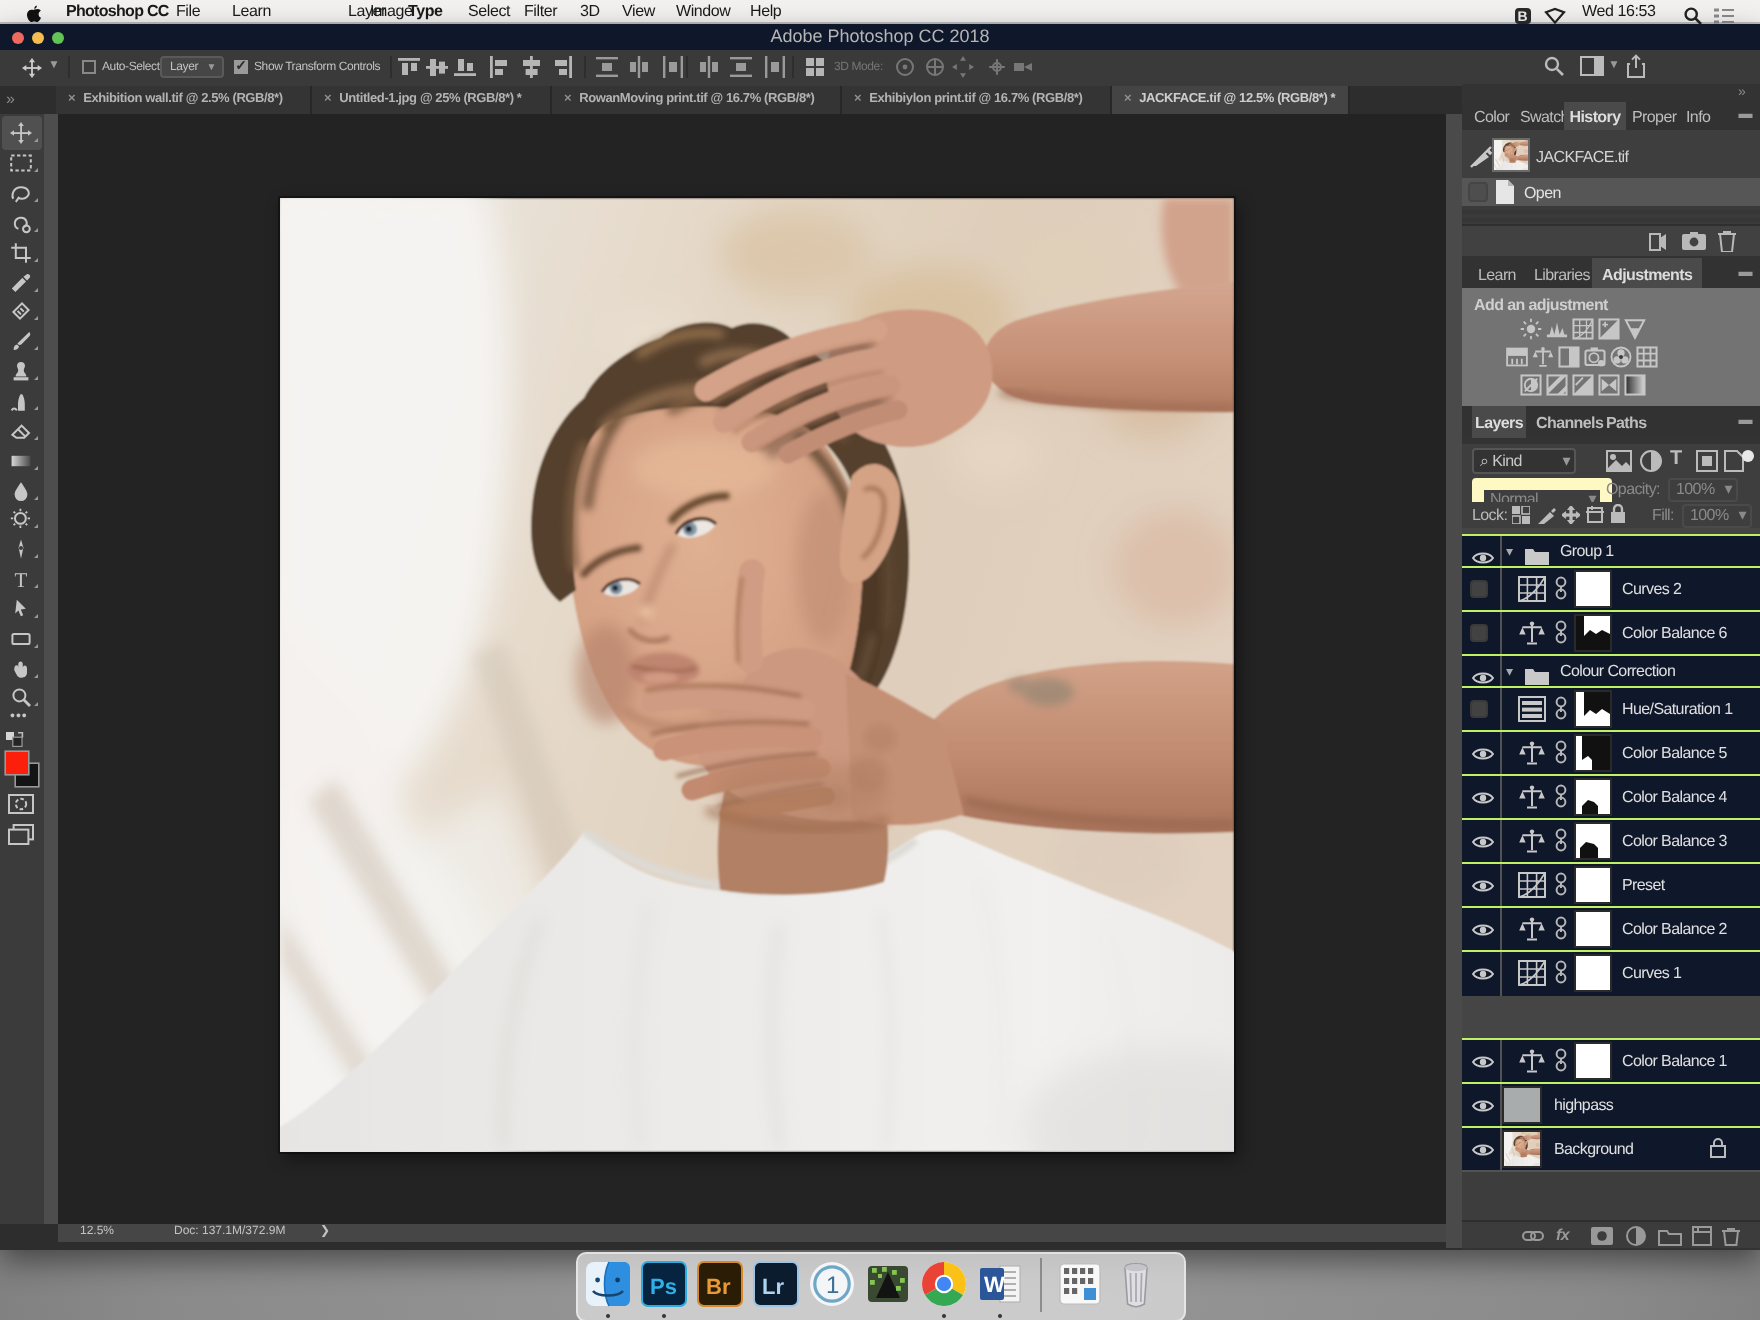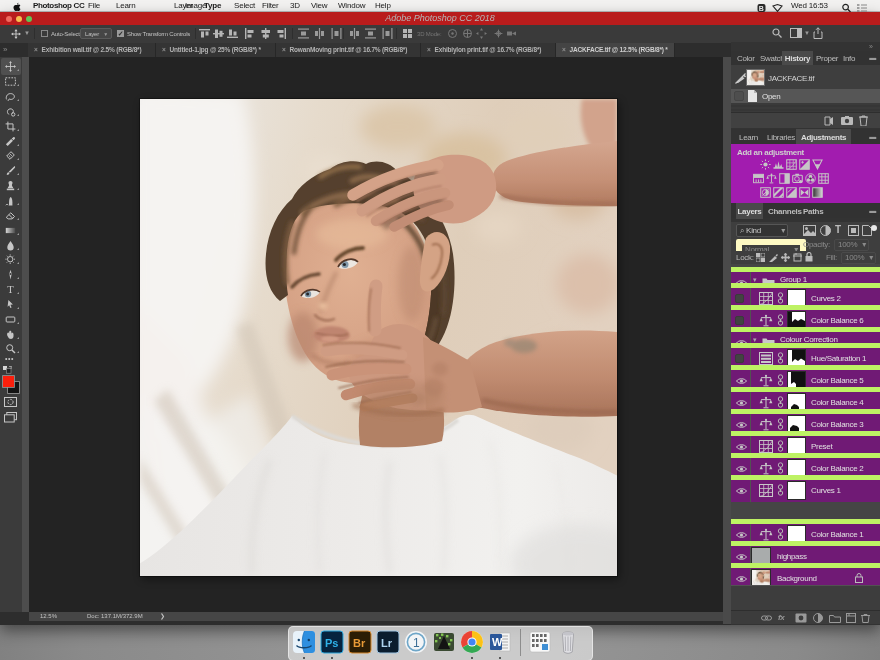--- a/index.html
+++ b/index.html
@@ -3,21 +3,21 @@
 html,body{margin:0;padding:0;background:#222;}
 #screen{position:relative;width:880px;height:660px;overflow:hidden;font-family:"Liberation Sans",sans-serif;-webkit-font-smoothing:antialiased;}
 .abs{position:absolute;}
 
 #desktop{left:0;top:0;width:880px;height:660px;background:radial-gradient(ellipse 900px 500px at 50% 95%, #9a9a9a 0%, #8a8a8a 40%, #636363 80%, #4c4c4c 100%);}
 
 #menubar{left:0;top:0;width:880px;height:12px;background:#f2f1f0;color:#1a1a1a;font-size:8px;line-height:12px;border-bottom:1px solid #bcbcbc;box-sizing:border-box;}
 #menubar .mi{position:absolute;top:0;height:12px;white-space:nowrap;letter-spacing:-0.2px;}
 
 #pswin{left:0;top:12px;width:880px;height:613px;background:#2d2d2d;box-shadow:0 6px 14px rgba(0,0,0,0.45);}
-#titlebar{left:0;top:0;width:880px;height:13px;background:#b91c1c;border-bottom:4px solid #eab308;font-style:italic;}
+#titlebar{left:0;top:0;width:880px;height:13px;background:#0f172a;border-bottom:4px solid #eab308;}
 .tl{position:absolute;top:4px;width:6px;height:6px;border-radius:50%;}
 #titletext{position:absolute;top:1px;left:0;width:100%;text-align:center;color:#b5b5b5;font-size:9px;}
 #optionsbar{left:0;top:13px;width:880px;height:18px;background:#3a3a3a;border-bottom:1px solid #2a2a2a;color:#c2c2c2;font-size:6px;letter-spacing:-0.2px;}
 #tabbar{left:0;top:31px;width:880px;height:14px;background:#2d2d2d;color:#b9b9b9;font-size:8px;}
 .dtab{position:absolute;top:0;height:14px;line-height:14px;background:#343434;border-right:1px solid #272727;white-space:nowrap;overflow:hidden;font-size:6.5px;font-weight:bold;color:#b3b3b3;letter-spacing:-0.2px;}
 .dtab .x{color:#909090;margin:0 4px 0 6px;}
 .dtab.active{background:#444444;color:#cecece;}
 
 #toolbar{left:0;top:45px;width:22px;height:555px;background:#3b3b3b;}
 #lgutter{left:22px;top:45px;width:7px;height:555px;background:#4d4d4d;}
@@ -26,21 +26,21 @@
 #photo{left:140px;top:99px;width:477px;height:477px;outline:1px solid rgba(0,0,0,0.35);box-shadow:2px 3px 8px rgba(0,0,0,0.45);}
 #statusbar{left:29px;top:600px;width:694px;height:9px;background:#464646;color:#c3c3c3;font-size:6px;line-height:9px;}
 
 #panels{left:731px;top:30px;width:149px;height:583px;background:#333333;color:#c9c9c9;font-size:8px;letter-spacing:-0.3px;}
 .ptabs{position:absolute;left:0;width:149px;background:#373737;}
 .ptab{position:absolute;top:0;white-space:nowrap;color:#bdbdbd;}
 .ptab.active{background:#4a4a4a;color:#dddddd;}
 .pmenu{position:absolute;right:4px;color:#9a9a9a;}
 .hrow{position:absolute;left:0;width:149px;}
 
-.lrow{position:absolute;left:0;width:149px;background:#701a75;border-top:5px solid #bef264;text-align:center;}
+.lrow{position:absolute;left:0;width:149px;background:#0f172a;border-top:1px solid #bef264;text-align:center;}
 .eyecol{position:absolute;left:0;top:0;width:19px;height:100%;border-right:1px solid #525252;}
 .lname{position:absolute;font-size:8px;color:#e0e0e0;white-space:nowrap;}
 </style></head><body>
 <div id="screen">
 <div id="desktop" class="abs"></div>
 
 <div id="menubar" class="abs">
  <svg class="mi" style="left:13px;top:1px;" width="8" height="9" viewBox="0 0 8 9">
         <path d="M5.4 0.2 C5.5 1 5 1.8 4.2 2 C4 1.2 4.6 0.4 5.4 0.2 Z M4.2 2.3 C4.8 2.3 5.3 2 5.9 2 C6.5 2.1 7.1 2.4 7.4 2.9 C6.7 3.4 6.3 3.9 6.3 4.7 C6.4 5.6 6.9 6.1 7.5 6.4 C7.2 7.2 6.6 8.2 5.8 8.5 C5.2 8.7 4.8 8.3 4.1 8.3 C3.4 8.3 3 8.7 2.4 8.5 C1.5 8.1 0.6 6.6 0.5 5.3 C0.4 3.8 1.3 2.5 2.6 2.4 C3.2 2.3 3.7 2.7 4.2 2.3 Z" fill="#111"></path>
       </svg>
@@ -412,21 +412,21 @@
             <path d="M0 2 h9 M3 2 v-1 h3 v1" stroke="#b9b9b9" fill="none"></path>
           </svg>
   </div>
 
   <div class="ptabs" style="top:87px;height:15px;background:#323232;">
     <span class="ptab" style="left:8px;top:4px;">Learn</span>
     <span class="ptab" style="left:36px;top:4px;">Libraries</span>
     <span class="ptab active" style="left:65px;top:0;padding:4px 5px 3px 5px;font-weight:bold;">Adjustments</span>
     <span class="pmenu" style="top:4px;font-size:7px;">▬</span>
   </div>
-  <div class="hrow" style="top:102px;height:63px;background:#a21caf;">
+  <div class="hrow" style="top:102px;height:63px;background:#737373;">
     <span class="abs" style="left:6px;top:4px;font-weight:bold;color:#cfcfcf;">Add an adjustment</span>
     <div class="abs" id="adjicons">
             <svg style="position:absolute;left:29px;top:15px" width="11" height="11" viewBox="0 0 12 12">
               <circle cx="6" cy="6" r="2.3" fill="#c6c6c6"></circle>
               <g stroke="#c6c6c6">
                 <path d="M6 0.4 V2.2 M6 9.8 V11.6 M0.4 6 H2.2 M9.8 6 H11.6 M2 2 L3.3 3.3 M8.7 8.7 L10 10 M2 10 L3.3 8.7 M8.7 3.3 L10 2"></path>
               </g>
             </svg>
             <svg style="position:absolute;left:42px;top:15px" width="11" height="11" viewBox="0 0 12 12">
               <path d="M0.5 10.5 L0.5 9 L2 9 L3.2 4.5 L4.6 9 L6 2.5 L7.4 9 L9 5.5 L10 9 L11.5 9 L11.5 10.5 Z" fill="#c6c6c6"></path>

